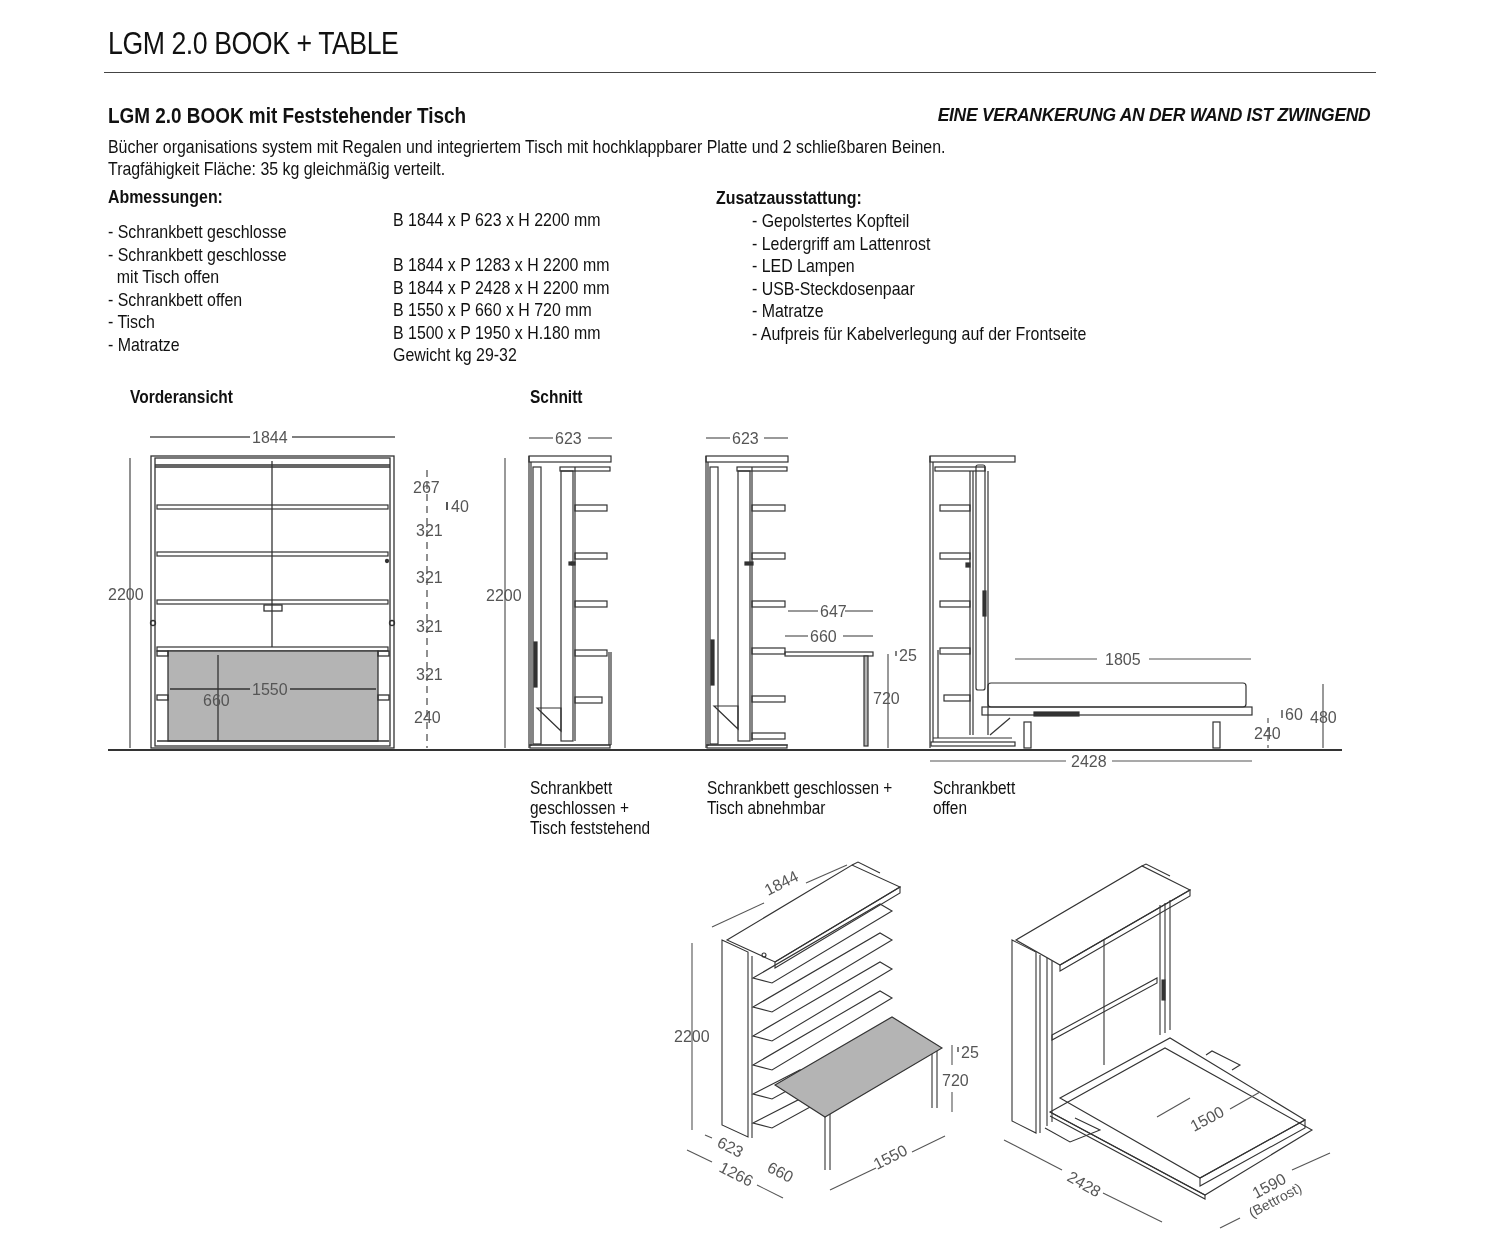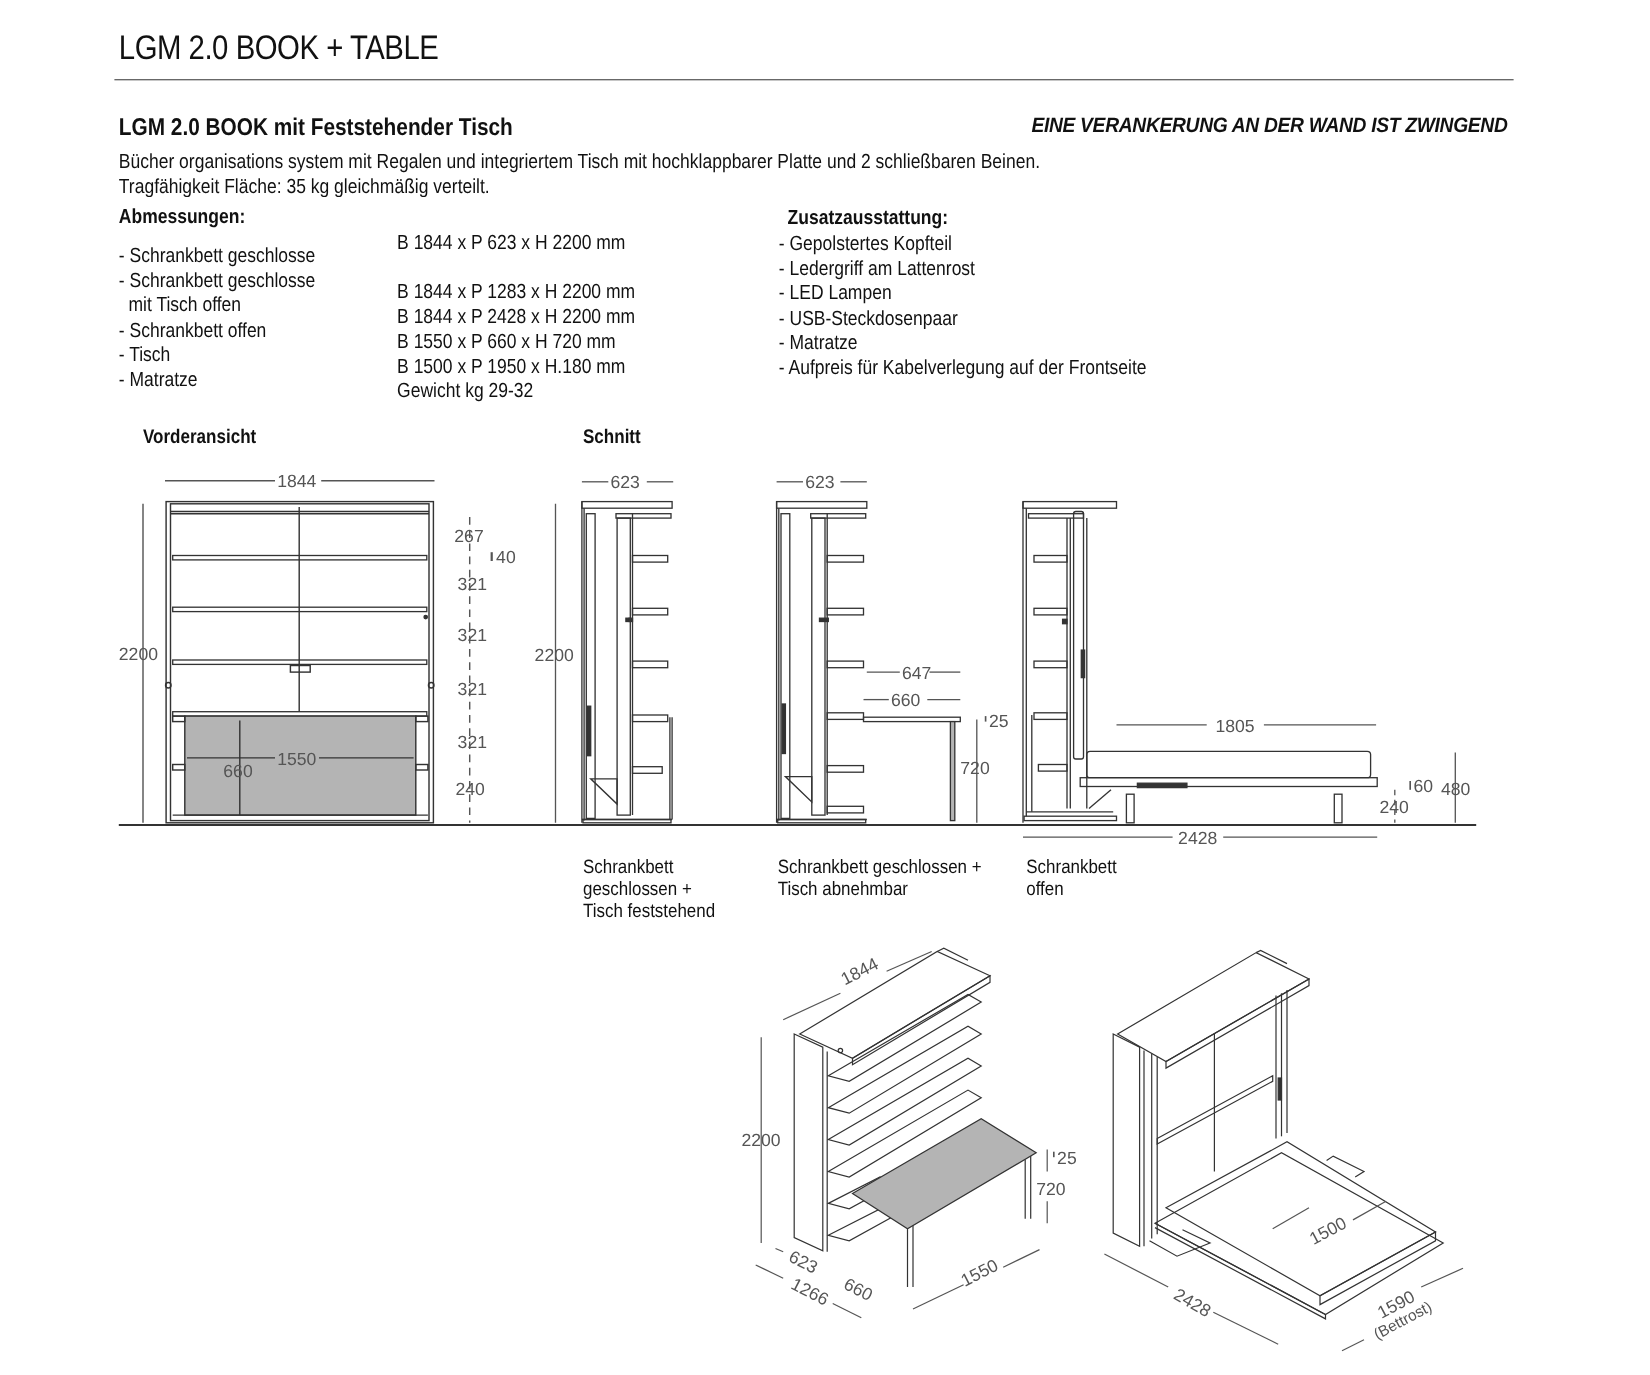--- a/index.html
+++ b/index.html
@@ -29,32 +29,32 @@
 
 <div class="abs sec-head" style="left:108px;top:186px">Abmessungen:</div>
 <div class="abs" style="left:108px;top:221px">
   <div class="line" style="white-space:pre">- Schrankbett geschlosse</div>
   <div class="line" style="white-space:pre">- Schrankbett geschlosse</div>
   <div class="line" style="white-space:pre">  mit Tisch offen</div>
   <div class="line" style="white-space:pre">- Schrankbett offen</div>
   <div class="line" style="white-space:pre">- Tisch</div>
   <div class="line" style="white-space:pre">- Matratze</div>
 </div>
-<div class="abs" style="left:361px;top:209px">
+<div class="abs" style="left:393px;top:209px">
   <div class="line">B 1844 x P 623 x H 2200 mm</div>
   <div class="line">&nbsp;</div>
   <div class="line">B 1844 x P 1283 x H 2200 mm</div>
   <div class="line">B 1844 x P 2428 x H 2200 mm</div>
   <div class="line">B 1550 x P 660 x H 720 mm</div>
   <div class="line">B 1500 x P 1950 x H.180 mm</div>
   <div class="line">Gewicht kg 29-32</div>
 </div>
 
 <div class="abs sec-head" style="left:716px;top:187px">Zusatzausstattung:</div>
-<div class="abs" style="left:708px;top:210px">
+<div class="abs" style="left:752px;top:210px">
   <div class="line">- Gepolstertes Kopfteil</div>
   <div class="line">- Ledergriff am Lattenrost</div>
   <div class="line">- LED Lampen</div>
   <div class="line">- USB-Steckdosenpaar</div>
   <div class="line">- Matratze</div>
   <div class="line">- Aufpreis für Kabelverlegung auf der Frontseite</div>
 </div>
 
 <div class="abs view-label" style="left:130px;top:387px">Vorderansicht</div>
 <div class="abs view-label" style="left:530px;top:387px">Schnitt</div>

